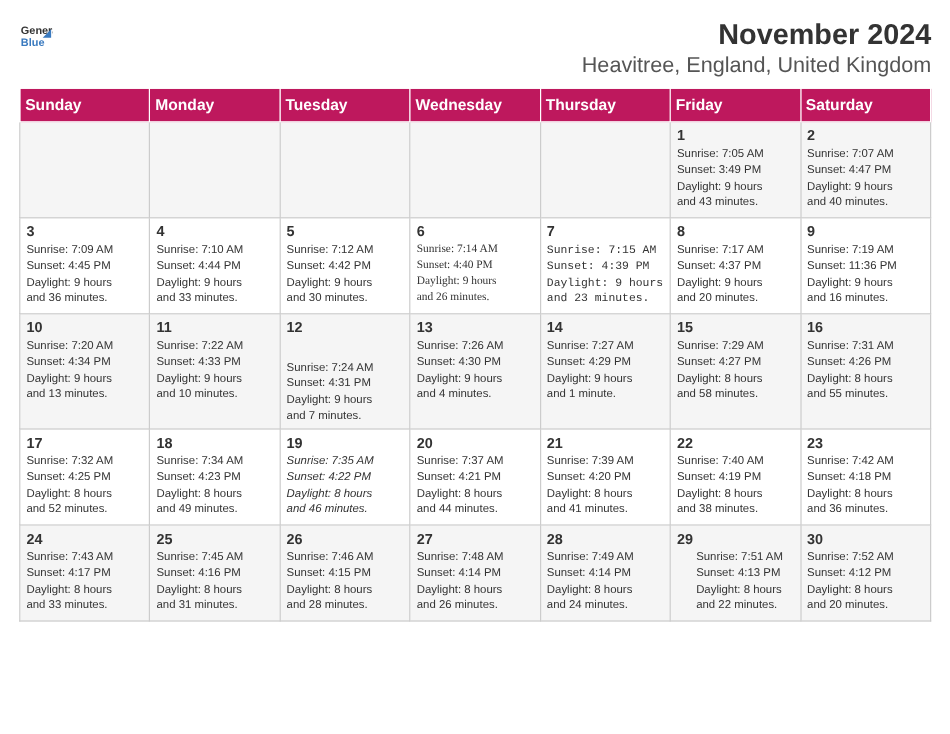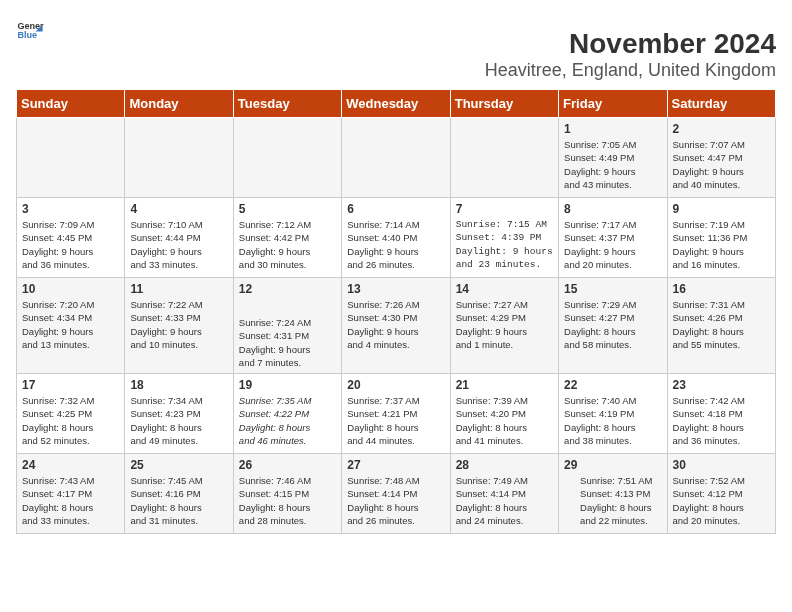--- a/index.html
+++ b/index.html
@@ -22,36 +22,35 @@
       gap: 4px;
     }
     .logo-icon {
       width: 28px;
       height: 28px;
     }
     .title-area {
       text-align: right;
     }
     .month-title {
-      font-size: 28px;
+      font-size: 24px;
       font-weight: bold;
       color: #333;
-      margin-top: 12px;
     }
     .location-title {
       font-size: 18px;
       color: #555;
     }
     table {
       width: 100%;
       border-collapse: collapse;
       table-layout: fixed;
     }
     thead tr th {
-      background-color: #c2410c;
+      background-color: #be185d;
       color: #fff;
       font-size: 13px;
       font-weight: bold;
       padding: 6px 4px;
       text-align: left;
       border: 1px solid #fff;
     }
     tbody tr td {
       vertical-align: top;
       border: 1px solid #ccc;
@@ -114,21 +113,21 @@
   <tbody id="calendar-body">
   <tr>
         <td class="empty-cell"></td>
         <td class="empty-cell"></td>
         <td class="empty-cell"></td>
         <td class="empty-cell"></td>
         <td class="empty-cell"></td>
         <td>
           <span class="day-number">1</span>
           <div class="day-info" style="white-space: pre-line;">Sunrise: 7:05 AM
-Sunset: 4:49 PM
+Sunset: 3:49 PM
 Daylight: 9 hours
 and 43 minutes.</div>
         </td>
         <td>
           <span class="day-number">2</span>
           <div class="day-info" style="white-space: pre-line;">Sunrise: 7:07 AM
 Sunset: 4:47 PM
 Daylight: 9 hours
 and 40 minutes.</div>
         </td>
@@ -150,21 +149,21 @@
         </td>
         <td>
           <span class="day-number">5</span>
           <div class="day-info" style="white-space: pre-line;">Sunrise: 7:12 AM
 Sunset: 4:42 PM
 Daylight: 9 hours
 and 30 minutes.</div>
         </td>
         <td>
           <span class="day-number">6</span>
-          <div class="day-info" style="white-space: pre-line;">Sunrise: 7:14 AM
+          <div class="day-info" style="white-space: pre-line; font-family: Liberation Serif, serif;">Sunrise: 7:14 AM
 Sunset: 4:40 PM
 Daylight: 9 hours
 and 26 minutes.</div>
         </td>
         <td>
           <span class="day-number">7</span>
           <div class="day-info" style="white-space: pre-line; font-family: Liberation Mono, monospace;">Sunrise: 7:15 AM
 Sunset: 4:39 PM
 Daylight: 9 hours
 and 23 minutes.</div>

